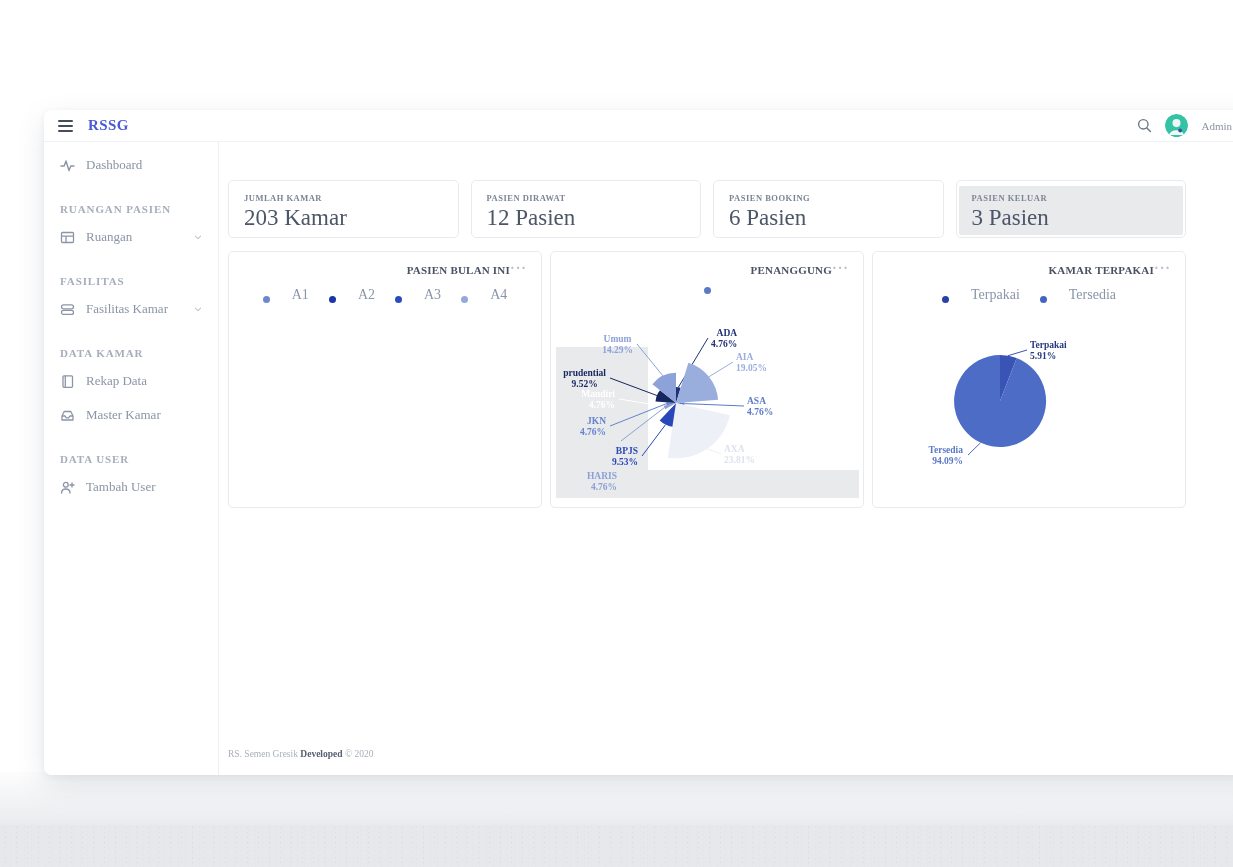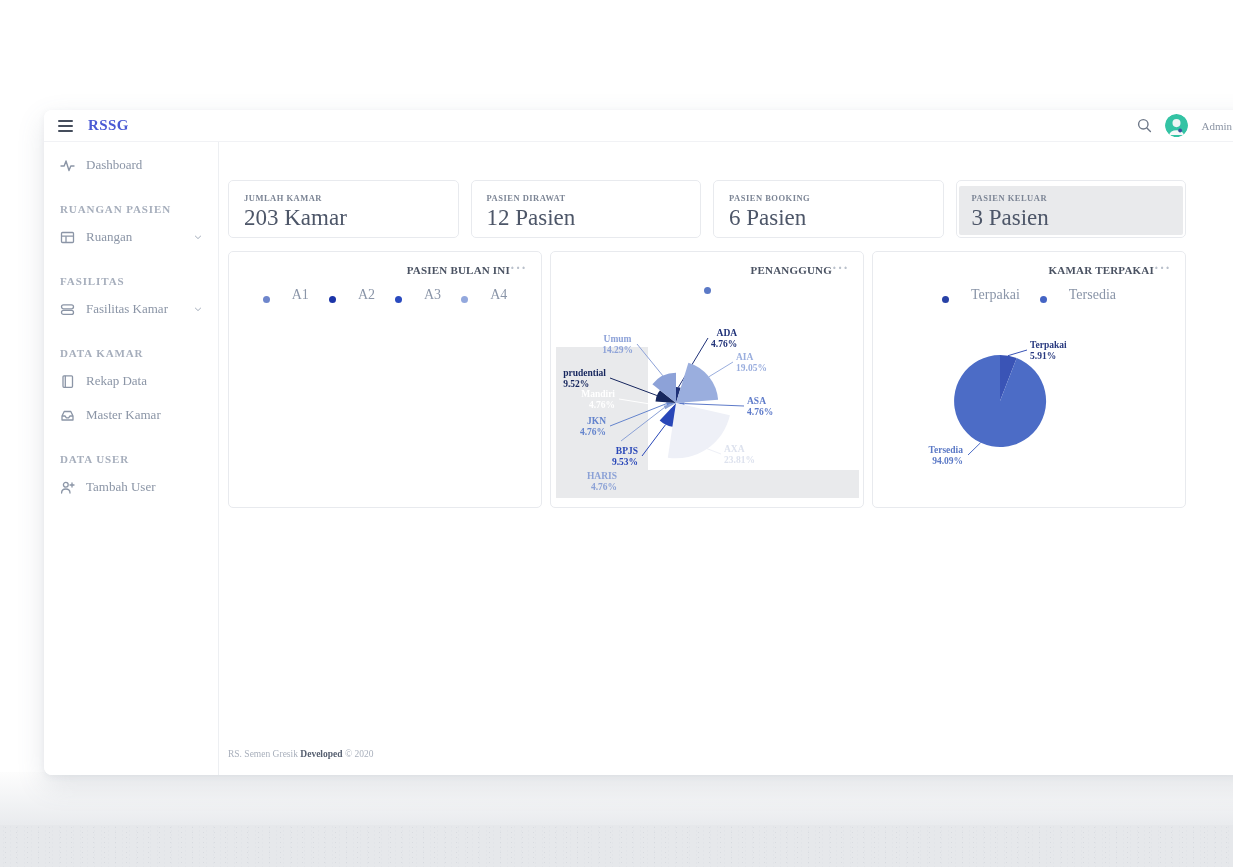--- a/index.html
+++ b/index.html
@@ -297,21 +297,21 @@
                     <div>4.76%</div>
                   </div>
                   <div class="pie-label" style="color: rgb(139, 161, 214); top: 151px; right: 246px; text-align: right; margin-top: 40px;">
                     <div>HARIS</div>
                     <div>4.76%</div>
                   </div>
                   <div class="pie-label" style="color: rgb(100, 132, 205); top: 136px; right: 257px; text-align: right;">
                     <div>JKN</div>
                     <div>4.76%</div>
                   </div>
-                  <div class="pie-label" style="color: rgb(22, 38, 94); top: 88px; right: 257px; text-align: left;">
+                  <div class="pie-label" style="color: rgb(22, 38, 94); top: 88px; right: 257px; text-align: center;">
                     <div>prudential</div>
                     <div>9.52%</div>
                   </div>
                   <div class="pie-label" style="color: rgb(141, 162, 216); top: 54px; right: 230px; text-align: center;">
                     <div>Umum</div>
                     <div>14.29%</div>
                   </div>
                 </div>
             </div>
 

